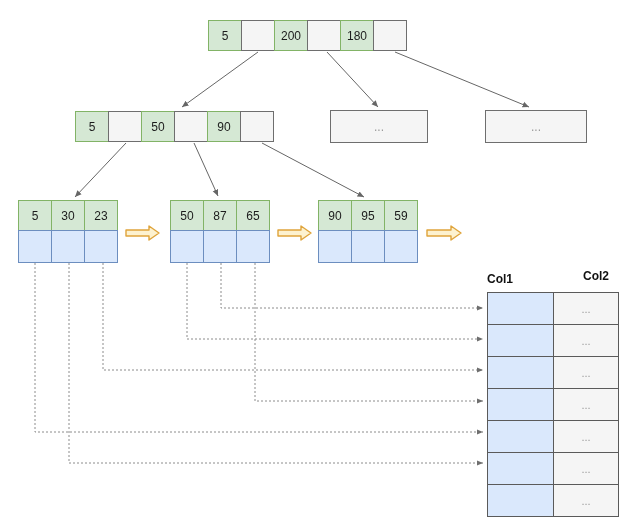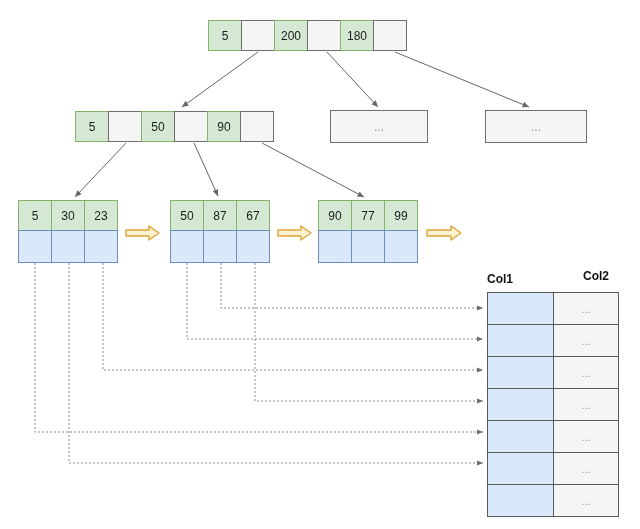--- a/index.html
+++ b/index.html
@@ -106,34 +106,34 @@
       <div class="cell blue"></div>
       <div class="cell blue"></div>
       <div class="cell blue"></div>
     </div>
   </div>
 
   <div class="leaf" style="left:170px;top:200px;">
     <div class="lrow">
       <div class="cell key">50</div>
       <div class="cell key">87</div>
-      <div class="cell key">67</div>
+      <div class="cell key">65</div>
     </div>
     <div class="lrow">
       <div class="cell blue"></div>
       <div class="cell blue"></div>
       <div class="cell blue"></div>
     </div>
   </div>
 
   <div class="leaf" style="left:318px;top:200px;">
     <div class="lrow">
       <div class="cell key">90</div>
-      <div class="cell key">77</div>
-      <div class="cell key">99</div>
+      <div class="cell key">95</div>
+      <div class="cell key">59</div>
     </div>
     <div class="lrow">
       <div class="cell blue"></div>
       <div class="cell blue"></div>
       <div class="cell blue"></div>
     </div>
   </div>
 
   <div class="thead" style="left:487px;top:272px;">Col1</div>
   <div class="thead" style="left:583px;top:269px;">Col2</div>

